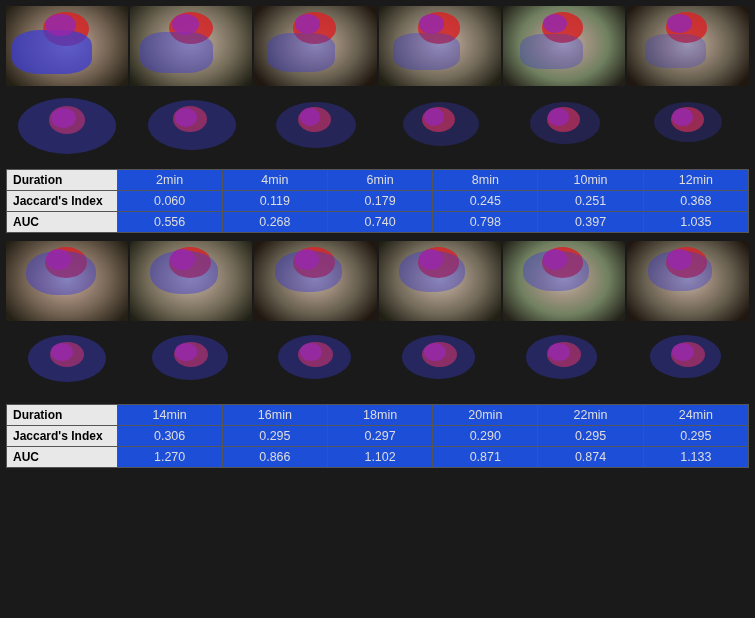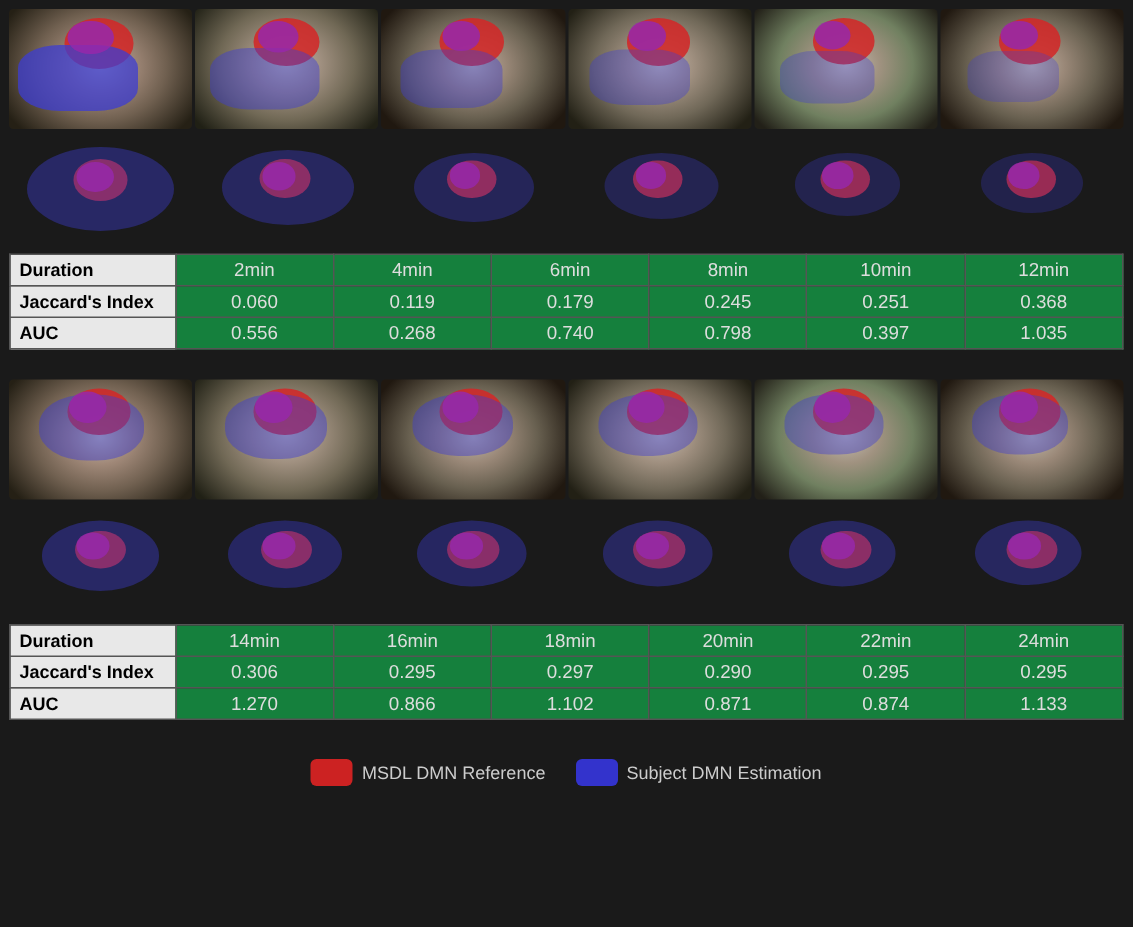--- a/index.html
+++ b/index.html
@@ -21,31 +21,31 @@
       background: #1a1a1a;
       display: flex;
       flex-direction: column;
       align-items: center;
     }
 
     
     .data-table {
       width: 100%;
       border-collapse: collapse;
-      margin-bottom: 16px;
+      margin-bottom: 4px;
       border-radius: 26px;
     }
 
     .data-table td {
       border: 1px solid #555;
       padding: 3px 6px;
       font-size: 12px;
       color: #ddd;
       text-align: left;
-      background: #15803d;
+      background: #1d4ed8;
       white-space: nowrap;
     }
 
     .data-table td.header-cell {
       font-weight: bold;
       color: #000;
       background: #e8e8e8;
       min-width: 105px;
     }
 
@@ -346,23 +346,13 @@
           <td class="value-cell">1.102</td>
           <td class="value-cell">0.871</td>
           <td class="value-cell">0.874</td>
           <td class="value-cell">1.133</td>
         </tr>
       </tbody>
         </table>
     </div>
   </div>
 
-  <div class="legend">
-    <div class="legend-item">
-      <div class="legend-color" style="background:#cc2222;border-radius:4px;"></div>
-      <span class="legend-text">MSDL DMN Reference</span>
-    </div>
-    <div class="legend-item">
-      <div class="legend-color" style="background:#3333cc;border-radius:4px;"></div>
-      <span class="legend-text">Subject DMN Estimation</span>
-    </div>
-  </div>
 </div>
 
 </body></html>

